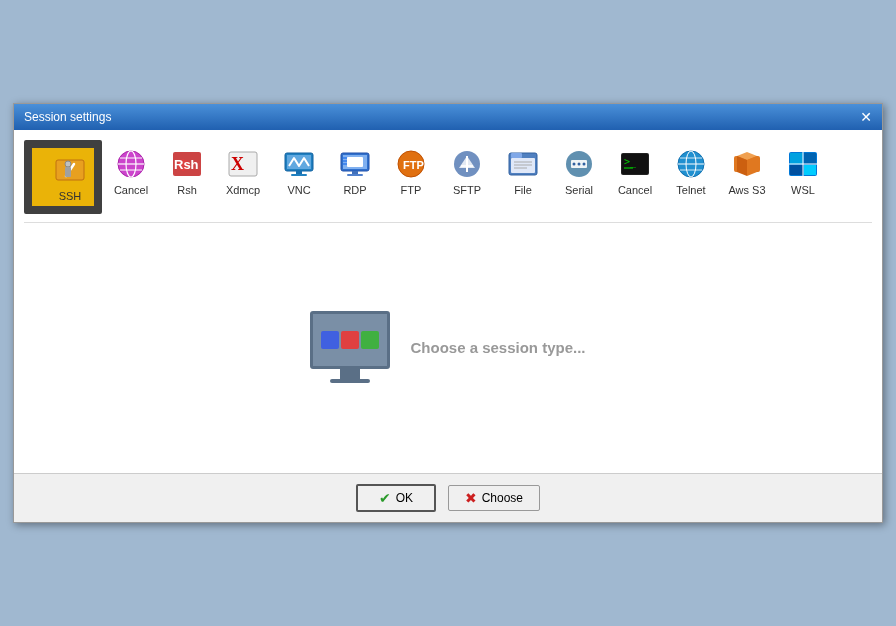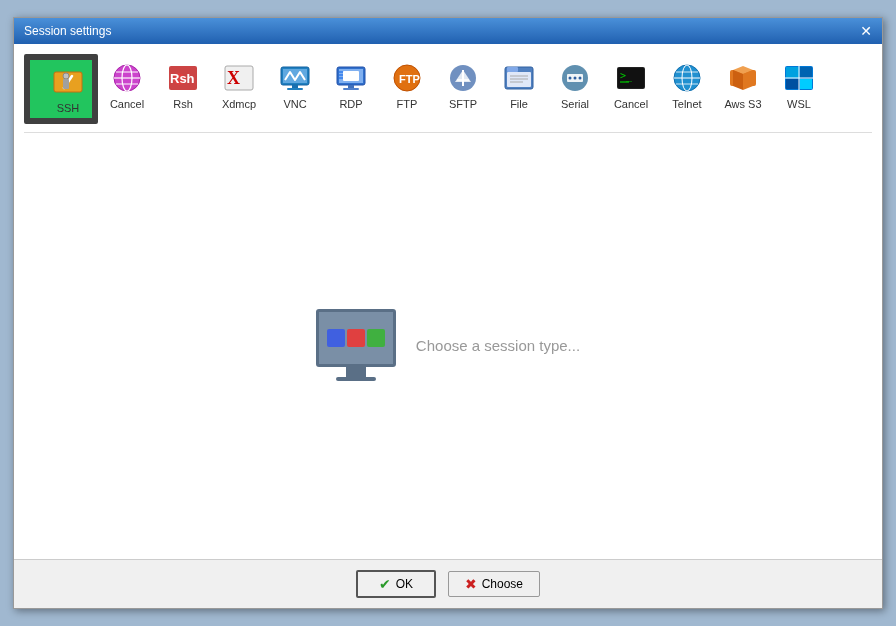--- a/index.html
+++ b/index.html
@@ -10,21 +10,21 @@
       display: flex;
       align-items: center;
       justify-content: center;
       width: 896px;
       height: 626px;
     }
     .dialog {
       background: #f0f0f0;
       border: 1px solid #999;
       width: 870px;
-      height: 592px;
+      height: 420px;
       display: flex;
       flex-direction: column;
       box-shadow: 2px 2px 8px rgba(0,0,0,0.4);
     }
     .title-bar {
       background: linear-gradient(to bottom, #4a90d9, #2060b0);
       color: white;
       padding: 6px 10px;
       display: flex;
       align-items: center;
@@ -60,22 +60,22 @@
       display: flex;
       flex-direction: column;
       align-items: center;
       padding: 4px 6px;
       cursor: pointer;
       border: 2px solid transparent;
       min-width: 54px;
       border-radius: 2px;
     }
     .session-type-item.selected {
-      border: 6px solid #404040;
-      background: #22c55e;
+      border: 8px solid #404040;
+      background: #eab308;
       padding-left: 20px;
     }
     .session-type-icon {
       width: 36px;
       height: 36px;
       display: flex;
       align-items: center;
       justify-content: center;
       font-size: 22px;
     }
@@ -91,20 +91,21 @@
       align-items: center;
       justify-content: center;
       flex-direction: column;
     }
     .placeholder {
       display: flex;
       align-items: center;
       gap: 20px;
       color: #999;
       font-size: 15px;
+      font-weight: bold;
     }
     .monitor-icon {
       position: relative;
       width: 80px;
     }
     .monitor-screen {
       width: 80px;
       height: 58px;
       background: #7a8fa6;
       border: 3px solid #5a6f86;

